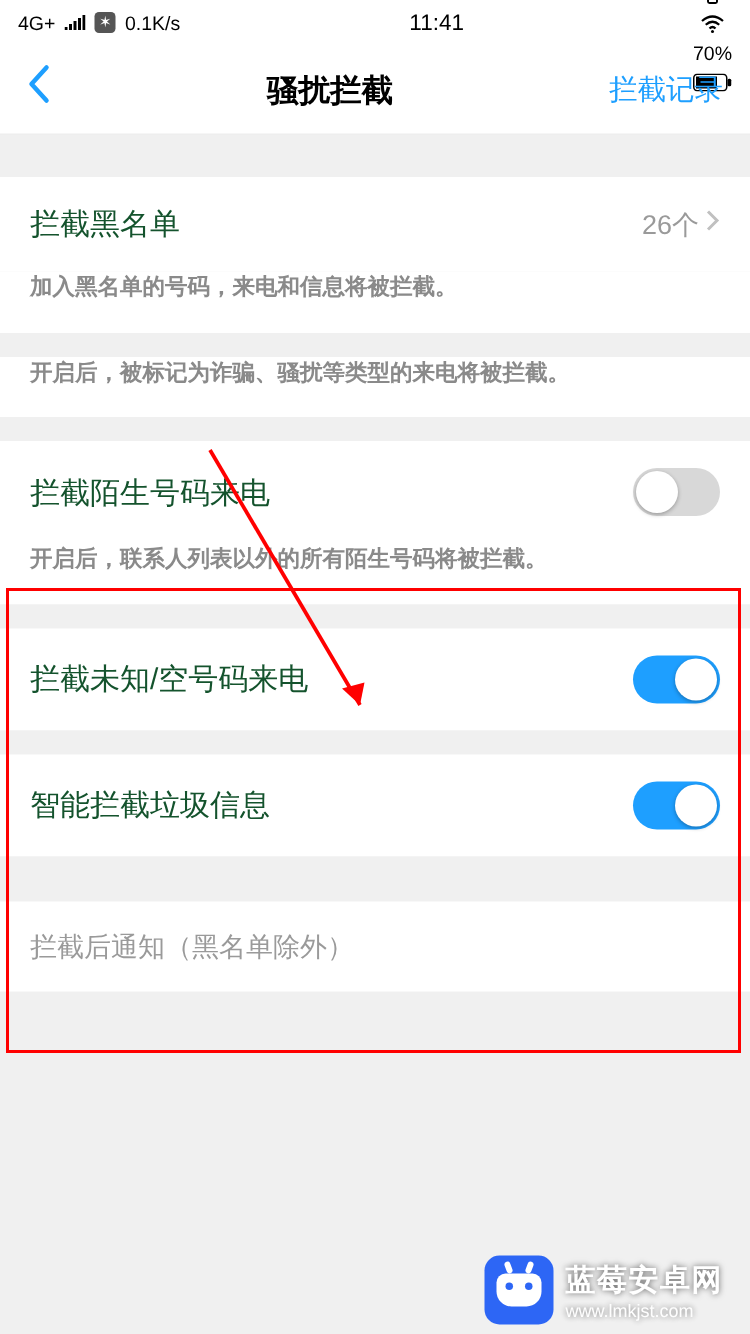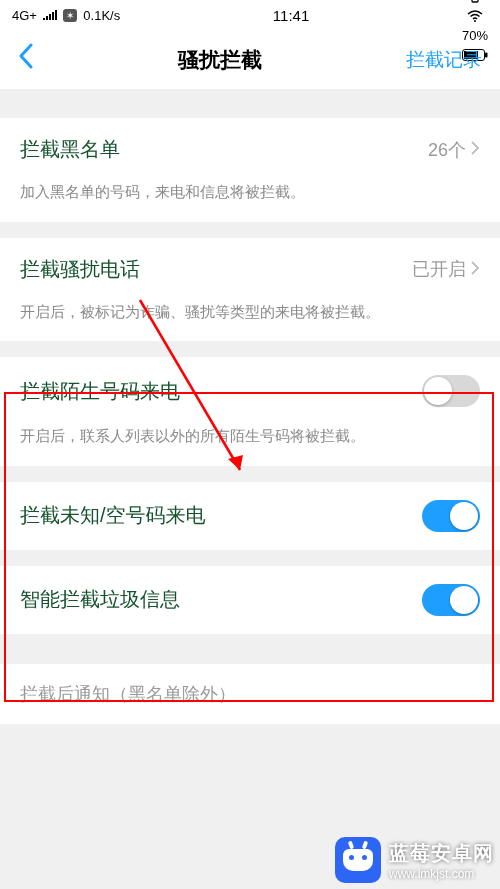--- a/index.html
+++ b/index.html
@@ -46,21 +46,21 @@
 
   .content { margin-top: 28px; }
   .row {
     display: flex; align-items: center; justify-content: space-between;
     padding: 18px 20px; background:#fff;
   }
   .row-title { font-size: 20px; color:#14532d; }
   .row-value { color:#9a9a9a; font-size: 18px; display:flex; align-items:center; gap:4px;text-align:center;}
   .row-desc {
     font-size: 15px; color:#8a8a8a; padding: 0px 20px 18px 20px;
-    background:#fff; line-height:1.5;
+    background:#fff; line-height:1.5;font-weight:bold;
   }
   .gap { height: 16px; background:#f0f0f0; }
   .chevron { color:#c0c0c0; font-size:20px; }
 
   .toggle {
     width: 58px; height: 32px; border-radius: 16px;
     position: relative; display:inline-block;
   }
   .toggle .knob {
     width: 28px; height: 28px; border-radius: 14px; background:#fff;
@@ -74,21 +74,21 @@
   .highlight-box {
     position:absolute; border:2px solid #f00;
     pointer-events:none;
   }
 
   .arrow-annot {
     position:absolute; pointer-events:none;
   }
 
   .watermark {
-    position:absolute; right:6px; bottom:6px;
+    position:absolute; right:18px; bottom:6px;
     display:flex; align-items:center; gap:8px;
     color:#fff;
     text-shadow: 0 0 4px rgba(0,0,0,0.6);
   }
   .watermark .logo {
     width:46px; height:46px; background:#2d66f5; border-radius:10px;
     display:flex; align-items:center; justify-content:center;
     position:relative;
   }
   .watermark .logo .face {
@@ -181,31 +181,20 @@
         <svg width="10" height="16" viewBox="0 0 10 16">
             <path d="M2 2 L8 8 L2 14" fill="none" stroke="#c0c0c0" stroke-width="2"></path>
           </svg>
       </span>
     </span>
   </div>
   <div class="row-desc">加入黑名单的号码，来电和信息将被拦截。</div>
 
   <div class="gap"></div>
 
-  <div class="row">
-    <span class="row-title">拦截骚扰电话</span>
-    <span class="row-value">
-      <span>已开启</span>
-      <span class="chevron">
-        <svg width="10" height="16" viewBox="0 0 10 16">
-            <path d="M2 2 L8 8 L2 14" fill="none" stroke="#c0c0c0" stroke-width="2"></path>
-          </svg>
-      </span>
-    </span>
-  </div>
   <div class="row-desc">开启后，被标记为诈骗、骚扰等类型的来电将被拦截。</div>
 
   <div class="gap"></div>
 
   <div class="row">
     <span class="row-title">拦截陌生号码来电</span>
     <span class="toggle off">
         <span class="knob"></span>
       </span>
   </div>

